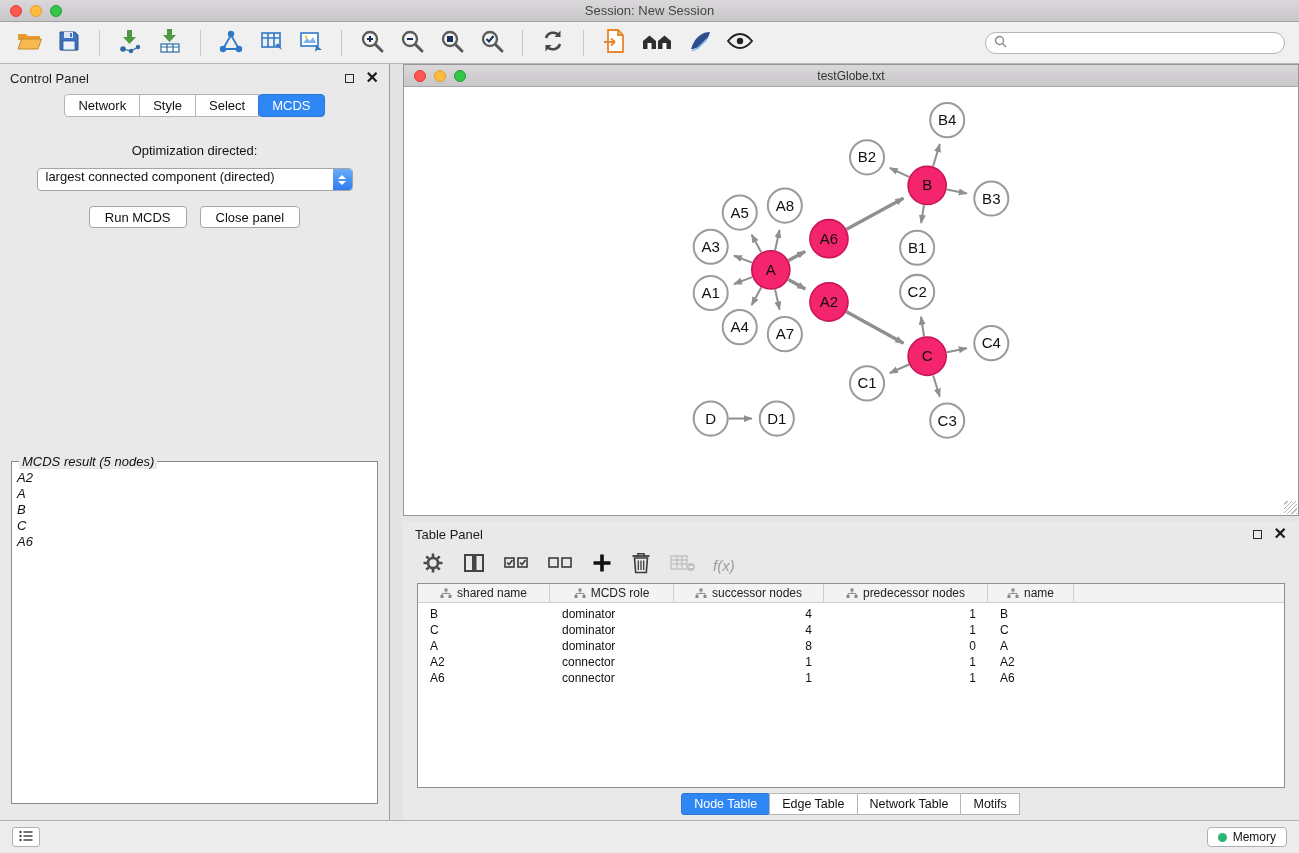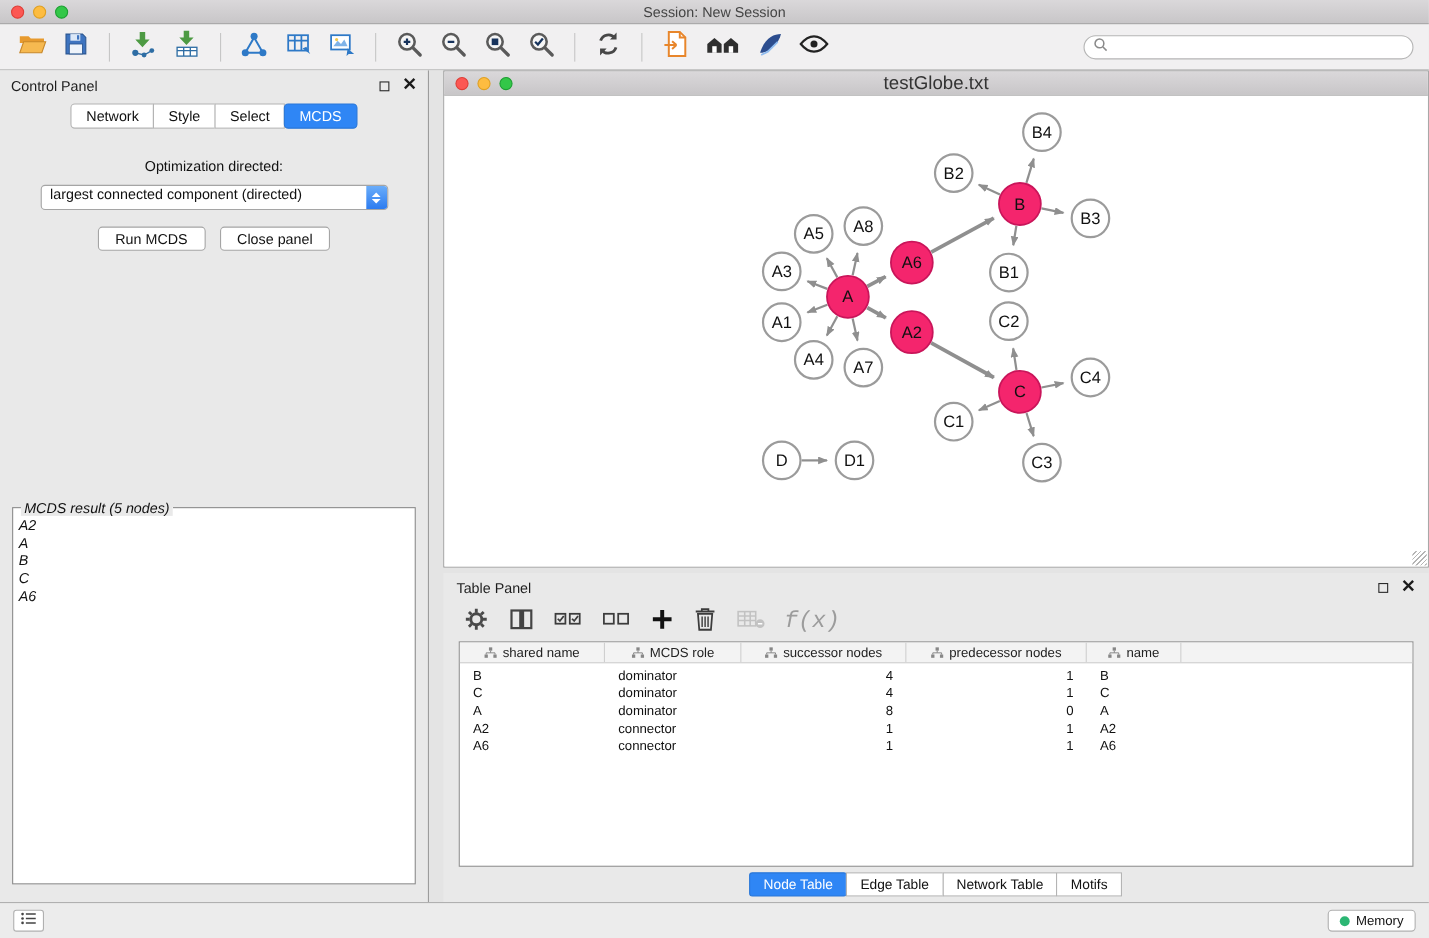--- a/index.html
+++ b/index.html
@@ -46,32 +46,32 @@
   .cp-buttons{display:flex; gap:13px; margin-top:15px;}
   .btn{height:22px; padding:0 15px; background:#fff; border:1px solid #a5a5a5; border-radius:4px; font-size:13px; color:#111; display:flex; align-items:center;}
   .mcds-result{margin-top:auto; margin-bottom:6px; width:100%; height:350px; border:1px solid #8a8a8a; background:#fff; padding:1px 5px;font-style:italic;}
   .mcds-result legend{font-size:13px; color:#111; padding:0 3px; margin-left:2px; background:#e9e9e9;}
   .result-item{font-size:13px; line-height:16px; color:#111;}
 
   
   .right-col{flex:1; display:flex; flex-direction:column; background:#e4e4e4; padding-left:13px; min-width:0;}
   .net-window{height:452px; border:1px solid #969696; display:flex; flex-direction:column; background:#fff; position:relative; flex-shrink:0;}
   .net-titlebar{height:22px; background:linear-gradient(#dad8da,#c8c6c8); border-bottom:1px solid #a8a8a8; display:flex; align-items:center; position:relative; flex-shrink:0;}
-  .net-title{position:absolute;left:0;right:0;text-align:center;font-size:17px;color:#333;}
+  .net-title{position:absolute;left:0;right:0;text-align:center;font-size:12px;color:#333;}
   .net-canvas{flex:1; background:#fff; min-height:0;}
   .net-canvas svg{width:100%; height:100%; display:block; font-family:"Liberation Sans",sans-serif;}
   .net-window::after{content:""; position:absolute; right:1px; bottom:1px; width:13px; height:13px;
     background:repeating-linear-gradient(135deg, transparent 0 2px, #b4b4b4 2px 3px);}
   .panel-gap{height:5px; flex-shrink:0;}
 
   
   .table-panel{flex:1; background:#e9e9e9; display:flex; flex-direction:column; min-height:0;}
   .tp-header{height:26px; display:flex; align-items:center; padding:0 12px; font-size:13px; color:#1d1d1d; flex-shrink:0;}
   .tp-toolbar{height:36px; display:flex; align-items:center; padding:0 18px; gap:17px; flex-shrink:0;}
-  .fx{font-family:Liberation Mono, monospace; font-style:italic; color:#9c9c9c; font-size:21px;}
+  .fx{font-family:Liberation Sans, sans-serif; font-style:italic; color:#9c9c9c; font-size:15px;}
   .tp-table{margin:0 14px; background:#fff; border:1px solid #8f8f8f; flex:1; min-height:0; display:flex; flex-direction:column; overflow:hidden;}
   .tp-head{display:flex; background:#f3f3f3; border-bottom:1px solid #cfcfcf; height:19px; flex-shrink:0;}
   .tp-head .col{display:flex; align-items:center; justify-content:center; gap:5px; font-size:12px; color:#222; border-right:1px solid #cfcfcf;}
   .tp-head .fill{flex:1; border-right:none;}
   .c0{width:132px;} .c1{width:124px;} .c2{width:150px;} .c3{width:164px;} .c4{width:86px;}
   .tp-body{flex:1; padding-top:3px;}
   .tp-row{display:flex; height:16px; align-items:center; font-size:12px; color:#111;}
   .tp-row .cell{padding:0 12px; white-space:nowrap; overflow:hidden;}
   .tp-row .cell.c2,.tp-row .cell.c3{text-align:right;}
   .tp-tabs{height:32px; display:flex; align-items:center; justify-content:center; flex-shrink:0;}

